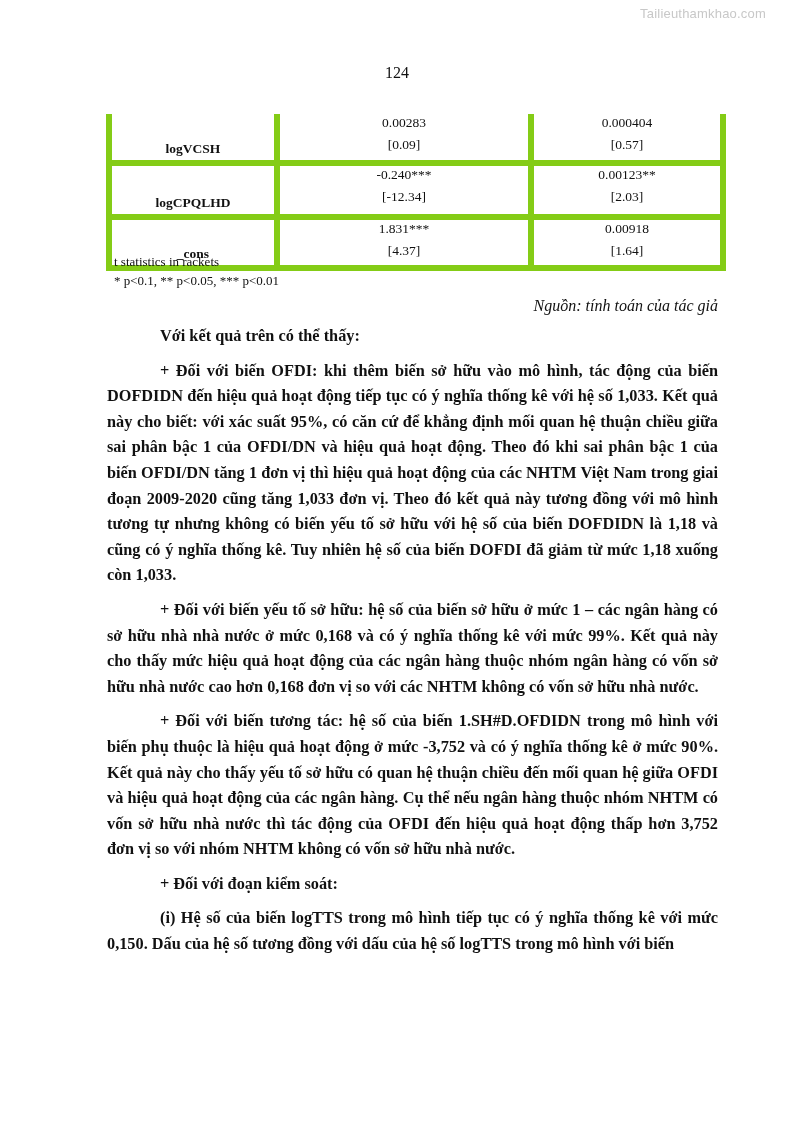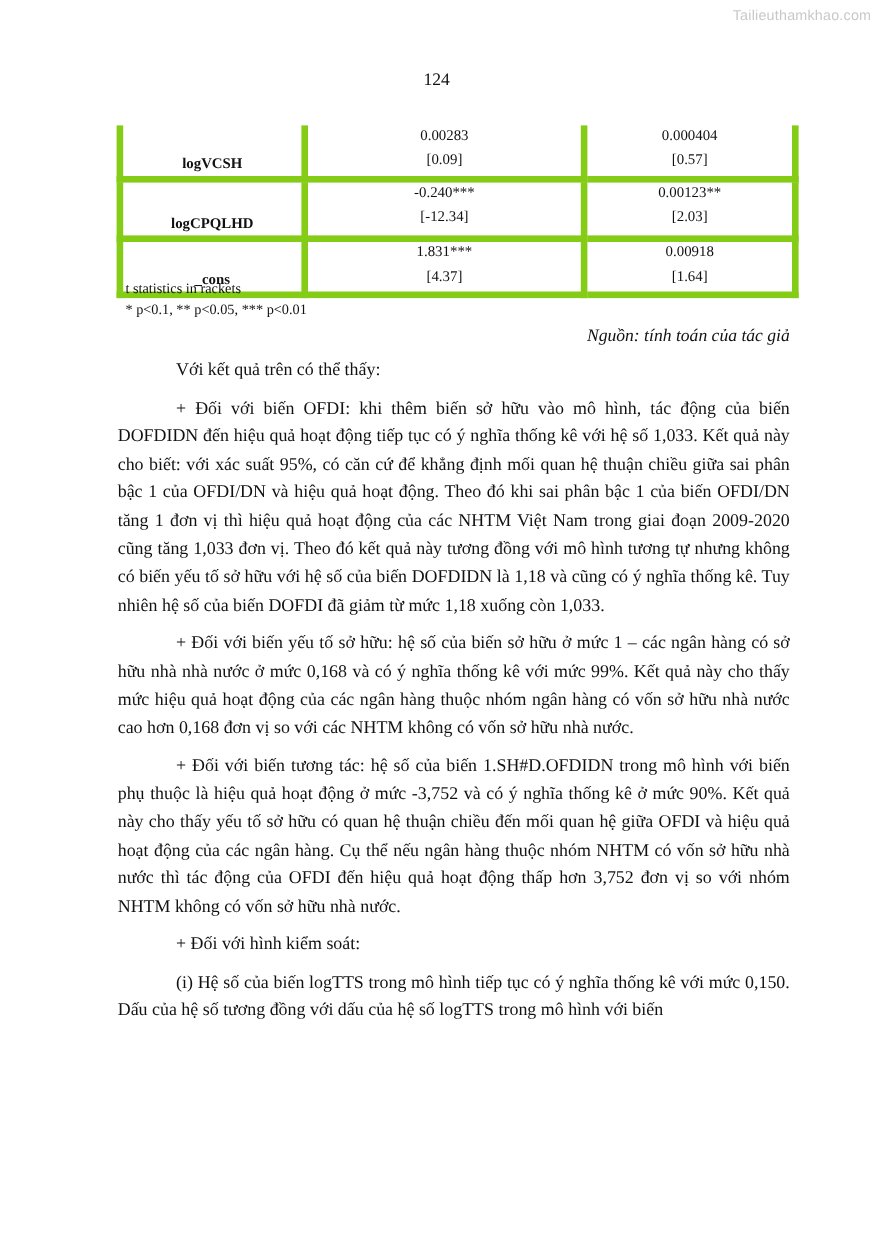--- a/index.html
+++ b/index.html
@@ -1,32 +1,32 @@
 <!DOCTYPE html>
 <html><head>
 <meta charset="utf-8">
 <style>
   html, body { margin: 0; padding: 0; background: #ffffff; }
   body { width: 794px; height: 1123px; position: relative; overflow: hidden;
          font-family: "Liberation Serif", "DejaVu Serif", serif; color: #111; }
-  .watermark { position: absolute; top: 6px; right: 2px; font-family: "Liberation Sans", "DejaVu Sans", sans-serif;
+  .watermark { position: absolute; top: 6px; right: 28px; font-family: "Liberation Sans", "DejaVu Sans", sans-serif;
                font-size: 13px; color: #c8c8c8; letter-spacing: 0.2px; }
   .page-number { position: absolute; top: 64px; left: 0; width: 794px; text-align: center; font-size: 16px; }
   table.reg { position: absolute; left: 106px; top: 114px; width: 620px; border-collapse: collapse; font-size: 13.5px; }
   table.reg td { border: 6px solid #84cc16; text-align: center; vertical-align: top; padding: 0; }
   table.reg tr:first-child td { border-top: none; }
   table.reg td.var { width: 162px; font-weight: bold; vertical-align: bottom; padding-bottom: 3px; }
   table.reg td.c1 { width: 248px; }
   table.reg .val { display: block; height: 22px; line-height: 18px; }
   table.reg tr.r1 td { height: 43px; }
   table.reg tr.r2 td { height: 45px; }
   table.reg tr.r3 td { height: 42px; }
   .notes { position: absolute; left: 114px; top: 252px; font-size: 13px; line-height: 19px; }
   .source { position: absolute; right: 76px; top: 297px; font-style: italic; font-size: 16px; }
-  .body { position: absolute; left: 107px; top: 323px; width: 611px; font-size: 16.3px; line-height: 25.6px; text-align: justify; }
+  .body { position: absolute; left: 107px; top: 323px; width: 611px; font-size: 16.3px; line-height: 25.6px; text-align: justify; font-weight: bold; }
   .body p { margin: 0 0 9px 0; }
   .indent { text-indent: 53px; }
   .dash { padding-left: 53px; }
   .dash .d { display: inline-block; width: 20px; }
 </style>
 </head>
 <body>
 
 <div class="watermark">Tailieuthamkhao.com</div>
 <div class="page-number">124</div>
@@ -74,15 +74,15 @@
   <div>* p&lt;0.1, ** p&lt;0.05, *** p&lt;0.01</div>
 </div>
 
 <div class="source">Nguồn: tính toán của tác giả</div>
 
 <div class="body">
   <p class="indent">Với kết quả trên có thể thấy:</p>
   <p class="indent">+ Đối với biến OFDI: khi thêm biến sở hữu vào mô hình, tác động của biến DOFDIDN đến hiệu quả hoạt động tiếp tục có ý nghĩa thống kê với hệ số 1,033. Kết quả này cho biết: với xác suất 95%, có căn cứ để khẳng định mối quan hệ thuận chiều giữa sai phân bậc 1 của OFDI/DN và hiệu quả hoạt động. Theo đó khi sai phân bậc 1 của biến OFDI/DN tăng 1 đơn vị thì hiệu quả hoạt động của các NHTM Việt Nam trong giai đoạn 2009-2020 cũng tăng 1,033 đơn vị. Theo đó kết quả này tương đồng với mô hình tương tự nhưng không có biến yếu tố sở hữu với hệ số của biến DOFDIDN là 1,18 và cũng có ý nghĩa thống kê. Tuy nhiên hệ số của biến DOFDI đã giảm từ mức 1,18 xuống còn 1,033.</p>
   <p class="indent">+ Đối với biến yếu tố sở hữu: hệ số của biến sở hữu ở mức 1 – các ngân hàng có sở hữu nhà nhà nước ở mức 0,168 và có ý nghĩa thống kê với mức 99%. Kết quả này cho thấy mức hiệu quả hoạt động của các ngân hàng thuộc nhóm ngân hàng có vốn sở hữu nhà nước cao hơn 0,168 đơn vị so với các NHTM không có vốn sở hữu nhà nước.</p>
   <p class="indent">+ Đối với biến tương tác: hệ số của biến 1.SH#D.OFDIDN trong mô hình với biến phụ thuộc là hiệu quả hoạt động ở mức -3,752 và có ý nghĩa thống kê ở mức 90%. Kết quả này cho thấy yếu tố sở hữu có quan hệ thuận chiều đến mối quan hệ giữa OFDI và hiệu quả hoạt động của các ngân hàng. Cụ thể nếu ngân hàng thuộc nhóm NHTM có vốn sở hữu nhà nước thì tác động của OFDI đến hiệu quả hoạt động thấp hơn 3,752 đơn vị so với nhóm NHTM không có vốn sở hữu nhà nước.</p>
-  <p class="indent">+ Đối với hình kiểm soát:</p>
+  <p class="indent">+ Đối với đoạn kiểm soát:</p>
   <p class="indent">(i) Hệ số của biến logTTS trong mô hình tiếp tục có ý nghĩa thống kê với mức 0,150. Dấu của hệ số tương đồng với dấu của hệ số logTTS trong mô hình với biến</p>
 </div>
 
 </body></html>

